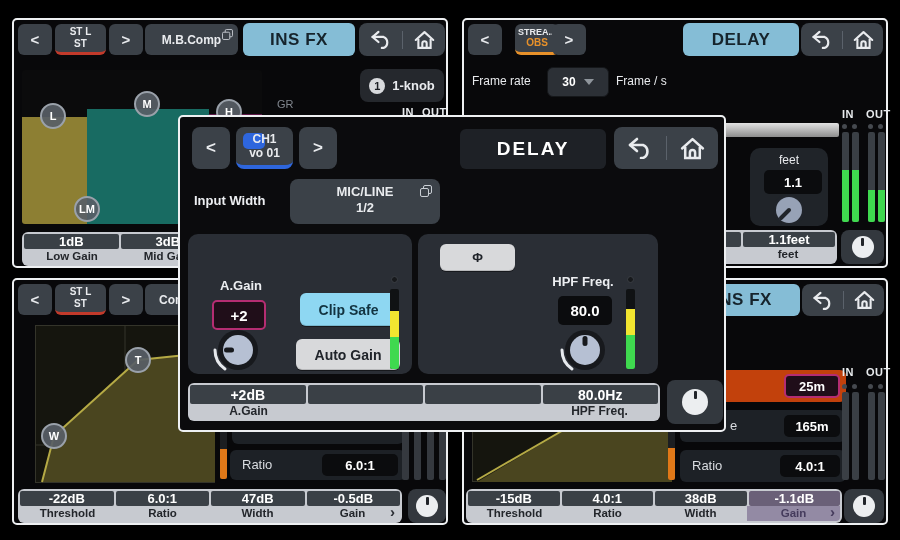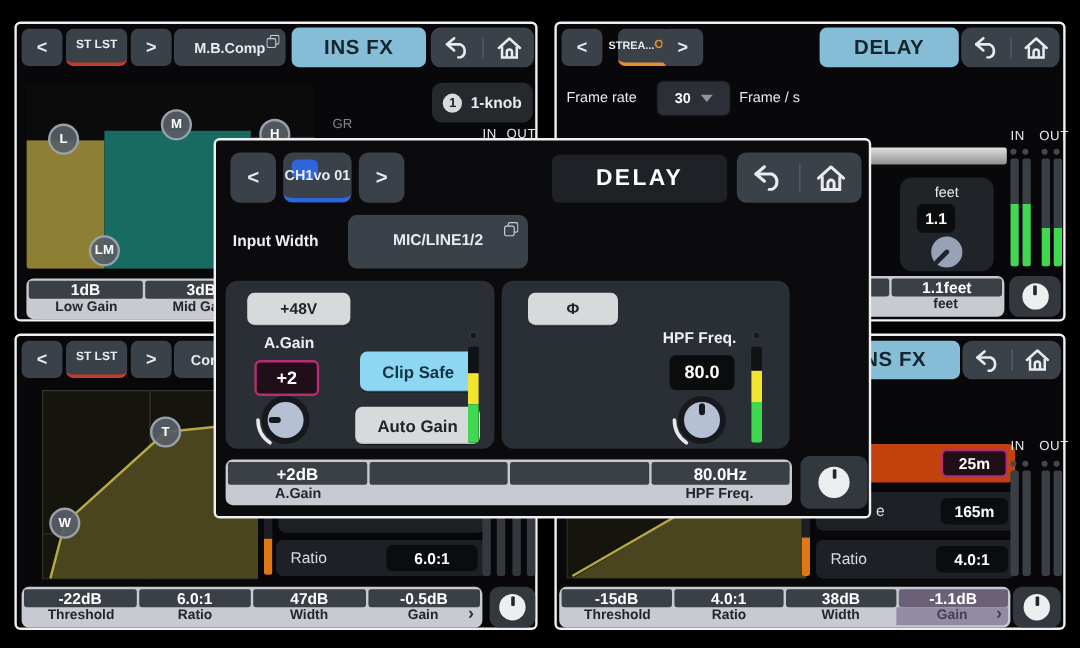--- a/index.html
+++ b/index.html
@@ -1,20 +1,20 @@
 <!DOCTYPE html>
 <html><head>
 <meta charset="utf-8">
 <style>
   html,body{margin:0;padding:0}
   body{width:900px;height:540px;background:#000;font-family:"Liberation Sans",sans-serif;position:relative;overflow:hidden}
   .abs{position:absolute}
   .panel{position:absolute;background:#08080a;border:2px solid #eef0f2;border-radius:5px;box-sizing:border-box}
   .hbtn{position:absolute;background:#3b4148;border-radius:6px;color:#e9ebee;display:flex;align-items:center;justify-content:center;font-weight:bold;font-size:15px;box-sizing:border-box}
-  .chbtn{font-size:10px;line-height:1.2;border-bottom:3px solid transparent;position:absolute}
+  .chbtn{flex-direction:column;font-size:10px;line-height:1.2;border-bottom:3px solid transparent;position:absolute}
   .title{position:absolute;background:#85bdd6;border-radius:6px;color:#16242c;display:flex;align-items:center;justify-content:center;font-weight:bold;font-size:17px;letter-spacing:.5px}
   .nav{position:absolute;background:#3b4148;border-radius:8px;display:flex;align-items:center;justify-content:space-evenly}
   .navdiv{width:1px;height:18px;background:#5b626b}
   .lbtn{position:absolute;background:#d8d9db;border-radius:6px;color:#20242a;display:flex;align-items:center;justify-content:center;font-weight:bold;font-size:13px;box-shadow:0 1px 0 rgba(0,0,0,.45),inset 0 -1px 0 rgba(0,0,0,.15)}
   .cyan{background:#8ed7f2;color:#123340}
   .vbox{position:absolute;background:#0b0c0e;border-radius:5px;color:#fff;display:flex;align-items:center;justify-content:center;font-weight:bold;font-size:13px;box-sizing:border-box}
   .mag{border:2px solid #b52d72;background:#200e19}
   .sub{position:absolute;background:#2a2e35;border-radius:10px}
   .lab{position:absolute;color:#e8eaed;font-size:12px}
   .blab{position:absolute;color:#eceef1;font-weight:bold;font-size:13px}
@@ -23,21 +23,21 @@
   .fcell{flex:1;background:#3a4046;border-radius:2px;color:#fff;font-weight:bold;font-size:13px;display:flex;align-items:center;justify-content:center}
   .lrow{display:flex;height:15px}
   .lcell{flex:1;text-align:center;color:#23262b;font-weight:bold;font-size:11.5px;line-height:15px;position:relative}
   .kbtn{position:absolute;background:#33383e;border-radius:8px;display:flex;align-items:center;justify-content:center}
   .kicon{width:22px;height:22px;border-radius:50%;background:#eceef0;position:relative}
   .kicon:after{content:"";position:absolute;left:50%;top:2px;width:3px;height:8px;margin-left:-1.5px;background:#22252a;border-radius:1px}
   .circ{position:absolute;width:26px;height:26px;border-radius:50%;background:rgba(88,94,102,.92);border:2px solid #9aa1aa;color:#fff;font-weight:bold;font-size:11px;display:flex;align-items:center;justify-content:center;box-sizing:border-box}
   .meter{position:absolute;background:#17191c;border-radius:2px;overflow:hidden}
   .mseg{position:absolute;left:0;right:0}
   .dot{position:absolute;width:5px;height:5px;border-radius:50%;background:#45494f}
-  .inout{position:absolute;color:#e8ebee;font-weight:normal;font-size:11px;letter-spacing:.5px}
+  .inout{position:absolute;color:#e8ebee;font-weight:bold;font-size:11px;letter-spacing:.5px}
   .badge1{display:inline-flex;width:16px;height:16px;border-radius:50%;background:#d8dadd;color:#1c1f24;font-size:11px;font-weight:bold;align-items:center;justify-content:center;margin-right:7px}
   .ddown{position:absolute;background:#2c3036;border:1px solid #15171a;border-radius:6px;display:flex;align-items:center;justify-content:center;gap:8px;color:#fff;font-weight:bold;font-size:12px}
   .caret{width:0;height:0;border-left:5px solid transparent;border-right:5px solid transparent;border-top:6px solid #8f959c}
 </style>
 </head>
 <body>
 
 <div class="panel" style="left:12px;top:18px;width:436px;height:250px">
   <div class="hbtn" style="left:4px;top:4px;width:34px;height:31px">&lt;</div>
   <div class="hbtn chbtn" style="left:41px;top:4px;width:51px;height:31px;border-bottom-color:#c23a2b">
@@ -125,21 +125,21 @@
   <div class="ddown" style="left:83px;top:47px;width:60px;height:28px">
     <span>30</span>
     <span class="caret"></span>
   </div>
   <span class="lab" style="left:152px;top:54px">Frame / s</span>
 
   <div class="abs" style="left:160px;top:103px;width:215px;height:14px;border-radius:2px;background:linear-gradient(180deg,#e2e2e2,#8d8d8d)"></div>
 
   <div class="sub" style="left:286px;top:128px;width:78px;height:78px;background:#202429">
     <div class="abs" style="left:0;top:5px;width:78px;text-align:center;color:#e8eaed;font-size:12px">feet</div>
-    <div class="vbox" style="left:14px;top:22px;width:32px;height:24px">1.1</div>
+    <div class="vbox" style="left:14px;top:22px;width:58px;height:24px">1.1</div>
     <svg class="abs" style="left:22px;top:45px" width="34" height="34" viewBox="0 0 34 34">
         <circle cx="17" cy="17" r="16" fill="#20242a"></circle>
         <circle cx="17" cy="17" r="13" fill="#97a2b6"></circle>
         <line x1="17" y1="17" x2="9" y2="25" stroke="#20242a" stroke-width="4" stroke-linecap="round"></line>
       </svg>
   </div>
 
   <span class="inout" style="left:378px;top:88px">IN</span>
   <span class="inout" style="left:402px;top:88px">OUT</span>
   <span class="dot" style="left:378px;top:104px"></span>
@@ -322,21 +322,20 @@
   <div class="hbtn chbtn" style="left:110px;top:62px;width:150px;height:45px;font-size:13px;border-radius:8px">
     <span>MIC/LINE</span>
     <span>1/2</span>
     <svg class="abs" style="right:8px;top:6px" width="12" height="12" viewBox="0 0 12 12">
         <rect x="3.5" y="0.5" width="8" height="8" rx="1.5" fill="none" stroke="#c9ced4"></rect>
         <rect x="0.5" y="3.5" width="8" height="8" rx="1.5" fill="#3b4148" stroke="#c9ced4"></rect>
       </svg>
   </div>
 
   <div class="sub" style="left:8px;top:117px;width:224px;height:140px">
-    <div class="lbtn" style="left:18px;top:10px;width:86px;height:27px">+48V</div>
     <div class="blab" style="left:18px;top:44px;width:70px;text-align:center">A.Gain</div>
     <div class="vbox mag" style="left:24px;top:66px;width:54px;height:30px;font-size:15px">+2</div>
     <svg class="abs" style="left:24px;top:90px" width="52" height="52" viewBox="0 0 52 52">
       <path d="M13 45 A23 23 0 0 1 3 26" stroke="#e6e9ed" stroke-width="3" fill="none" stroke-linecap="round"></path>
       <circle cx="26" cy="26" r="20" fill="#17191d"></circle>
         <circle cx="26" cy="26" r="15" fill="#b6c0d3"></circle>
       <rect x="12" y="23.5" width="10" height="5" rx="2.5" fill="#17191d"></rect>
     </svg>
     <div class="lbtn cyan" style="left:112px;top:59px;width:97px;height:33px;font-size:14px">Clip Safe</div>
     <div class="lbtn" style="left:108px;top:105px;width:104px;height:31px;font-size:14px">Auto Gain</div>

